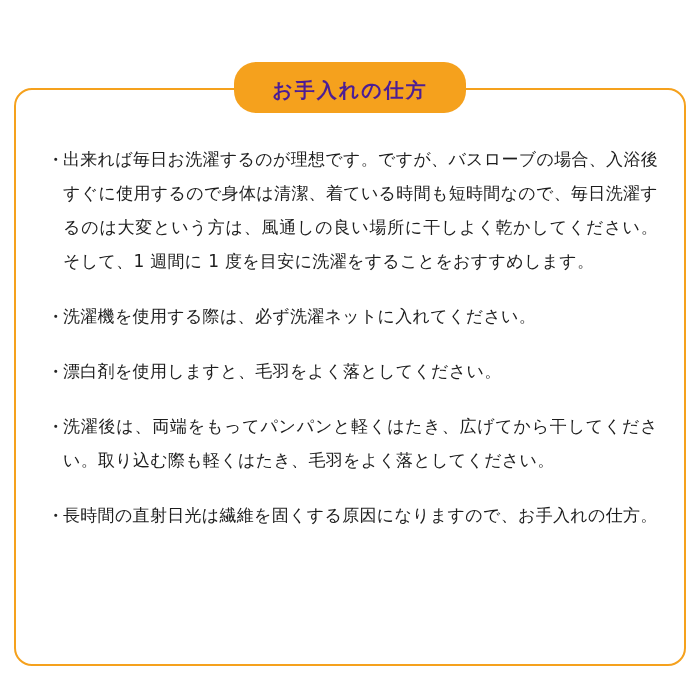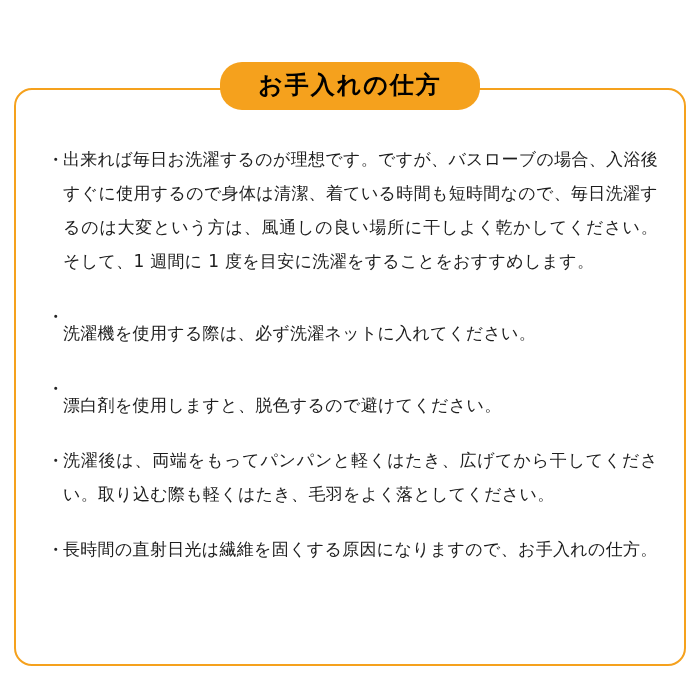--- a/index.html
+++ b/index.html
@@ -34,24 +34,24 @@
     position: absolute;
     left: 0;
     right: 0;
     top: 62px;
     display: flex;
     justify-content: center;
     z-index: 5;
   }
   .title-pill {
     background: #f5a11d;
-    color: #000000;
+    color: #4c1d95;
     border-radius: 22px;
-    padding: 11px 38px 13px 38px;
-    font-size: 24px;
+    padding: 18px 38px 13px 38px;
+    font-size: 20px;
     font-weight: 700;
     letter-spacing: 2px;
     line-height: 1;
     white-space: nowrap;
   }
   .content {
     position: absolute;
     left: 30px;
     top: 52px;
     right: 26px;
@@ -72,21 +72,20 @@
     flex: 1 1 auto;
     color: #1d1d1d;
     font-size: 17px;
     line-height: 34px;
     letter-spacing: 0.3px;
     text-align: justify;
     text-justify: inter-character;
   }
   .item-text.no-justify {
     text-align: left;
-    margin-top: 17px;
   }
 </style>
 </head>
 <body>
 
 <div class="page">
 
   <div class="card">
     <div class="content">
 
@@ -95,21 +94,21 @@
         <span class="item-text">出来れば毎日お洗濯するのが理想です。ですが、バスローブの場合、入浴後すぐに使用するので身体は清潔、着ている時間も短時間なので、毎日洗濯するのは大変という方は、風通しの良い場所に干しよく乾かしてください。そして、1 週間に 1 度を目安に洗濯をすることをおすすめします。</span>
       </div>
 
       <div class="item">
         <span class="bullet">・</span>
         <span class="item-text no-justify">洗濯機を使用する際は、必ず洗濯ネットに入れてください。</span>
       </div>
 
       <div class="item">
         <span class="bullet">・</span>
-        <span class="item-text no-justify">漂白剤を使用しますと、脱色するので避けてください。</span>
+        <span class="item-text no-justify">漂白剤を使用しますと、毛羽をよく落としてください。</span>
       </div>
 
       <div class="item">
         <span class="bullet">・</span>
         <span class="item-text">洗濯後は、両端をもってパンパンと軽くはたき、広げてから干してください。取り込む際も軽くはたき、毛羽をよく落としてください。</span>
       </div>
 
       <div class="item">
         <span class="bullet">・</span>
         <span class="item-text">長時間の直射日光は繊維を固くする原因になりますので、お手入れの仕方。</span>

